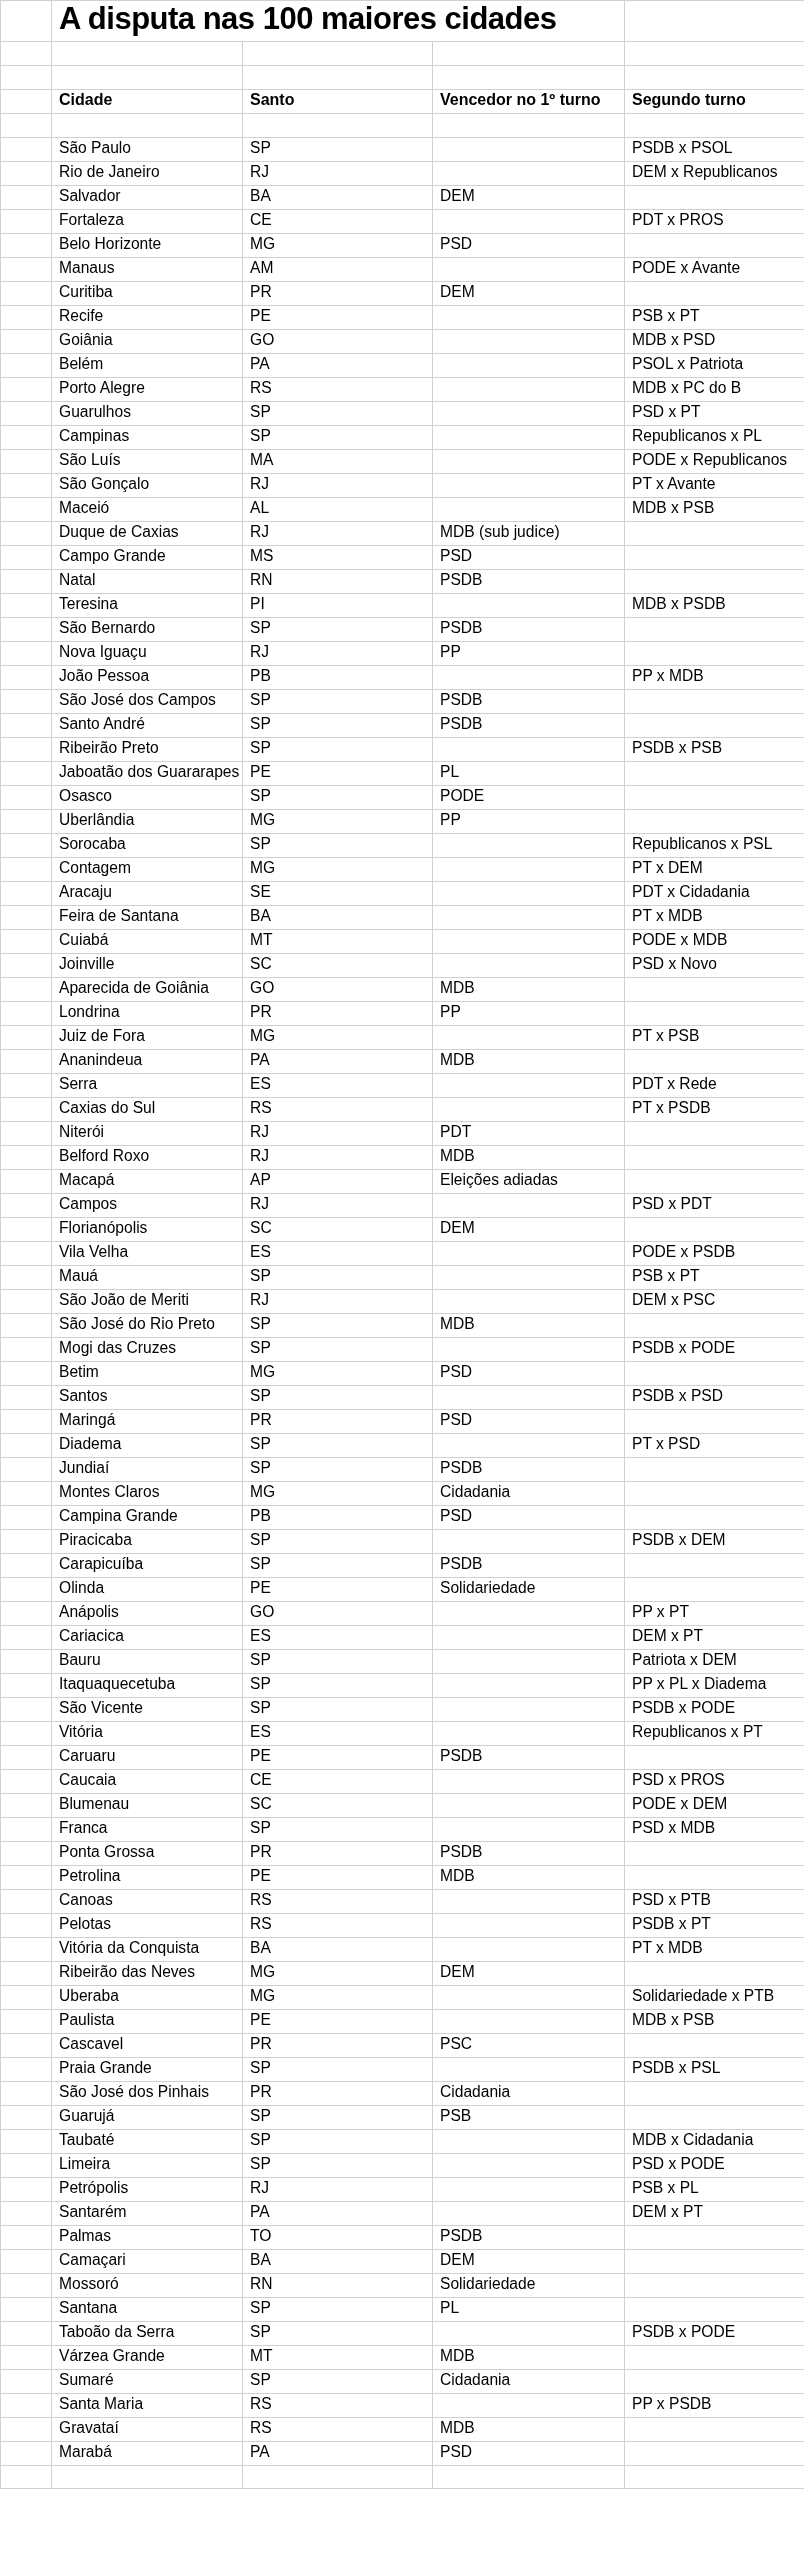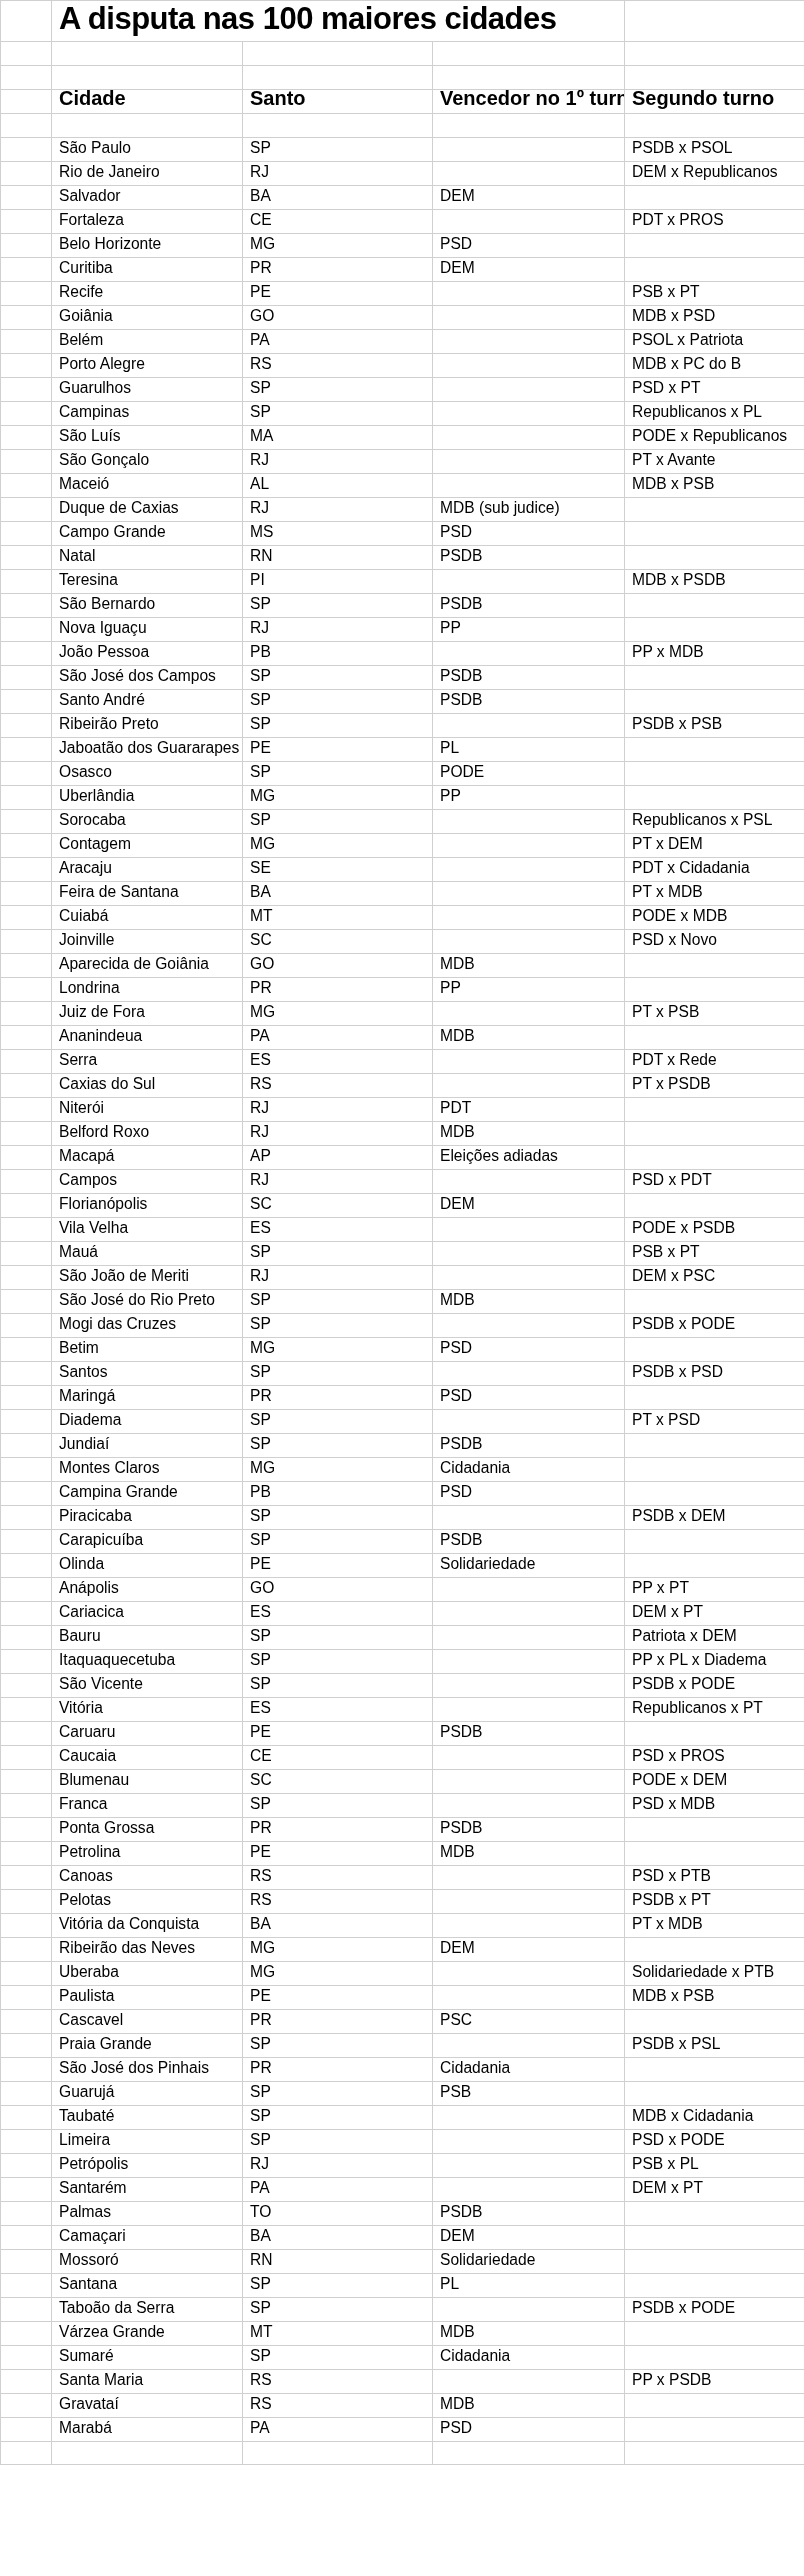--- a/index.html
+++ b/index.html
@@ -39,21 +39,21 @@
   .h43{height:23px;}
   .title-row{height:42px;}
   .title-cell{
     grid-column:2 / 5;
     font-weight:700;
     font-size:31px;
     letter-spacing:-0.5px;
     align-items:center;
     padding-bottom:4px;
   }
-  .header-row .cell{font-weight:700;font-size:20px;}
+  .header-row .cell{font-weight:700;font-size:16px;}
   .gutter{padding:0;}
 </style>
 </head>
 <body>
 
 <div class="sheet">
 
   <div class="row title-row row-top">
     <div class="cell gutter"></div>
     <div class="cell title-cell">A disputa nas 100 maiores cidades</div>
@@ -122,20 +122,27 @@
   </div>
       <div class="row h45">
     <div class="cell gutter"></div>
     <div class="cell">Belo Horizonte</div>
     <div class="cell">MG</div>
     <div class="cell">PSD</div>
     <div class="cell"></div>
   </div>
       <div class="row h45">
     <div class="cell gutter"></div>
+    <div class="cell">Manaus</div>
+    <div class="cell">AM</div>
+    <div class="cell"></div>
+    <div class="cell">PODE x Avante</div>
+  </div>
+      <div class="row h45">
+    <div class="cell gutter"></div>
     <div class="cell">Curitiba</div>
     <div class="cell">PR</div>
     <div class="cell">DEM</div>
     <div class="cell"></div>
   </div>
       <div class="row h45">
     <div class="cell gutter"></div>
     <div class="cell">Recife</div>
     <div class="cell">PE</div>
     <div class="cell"></div>

